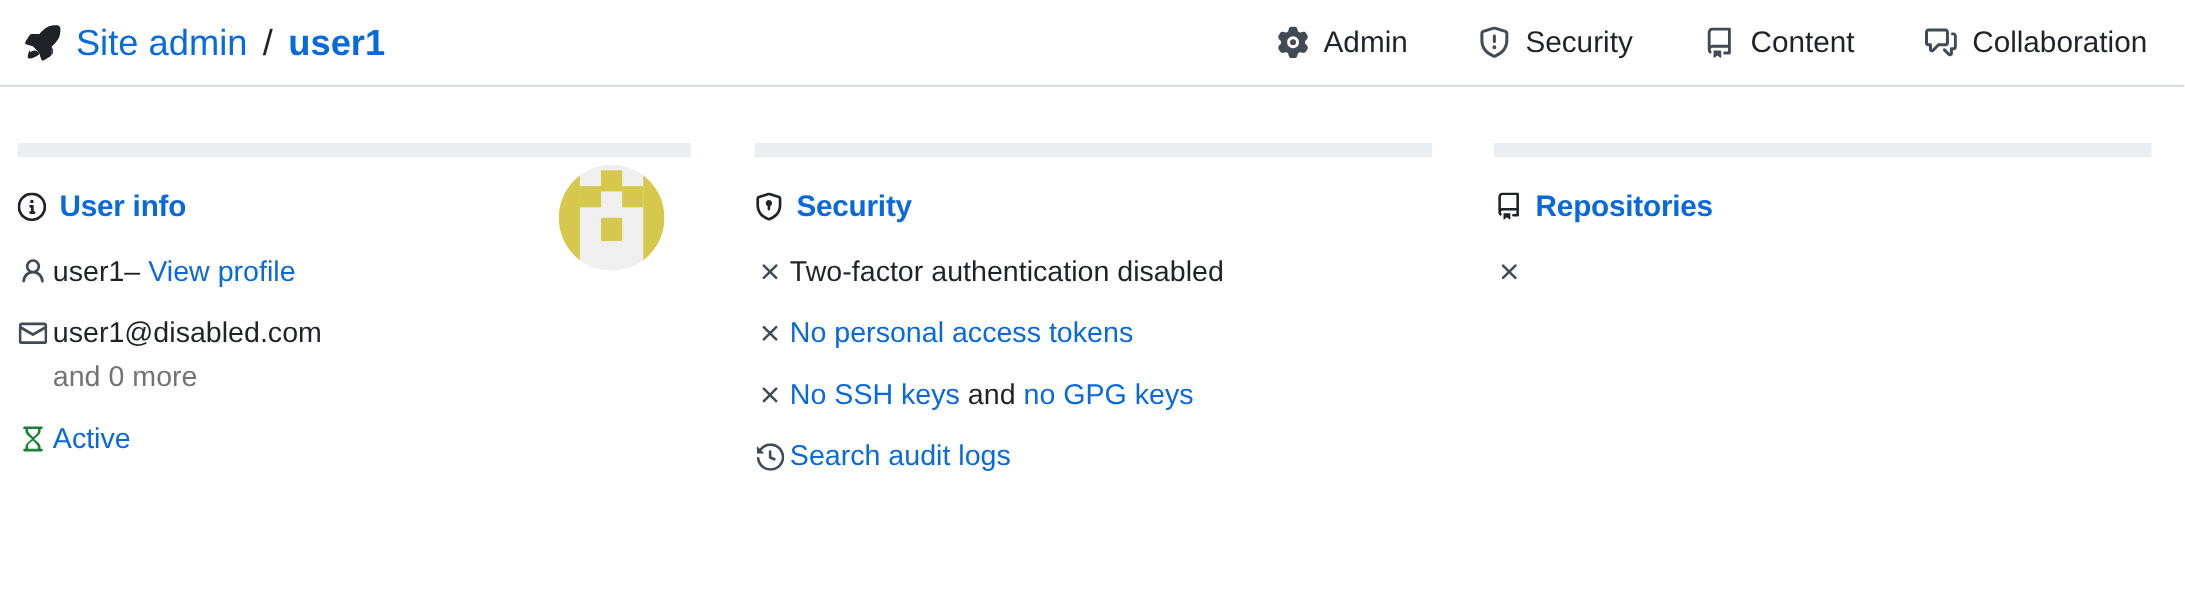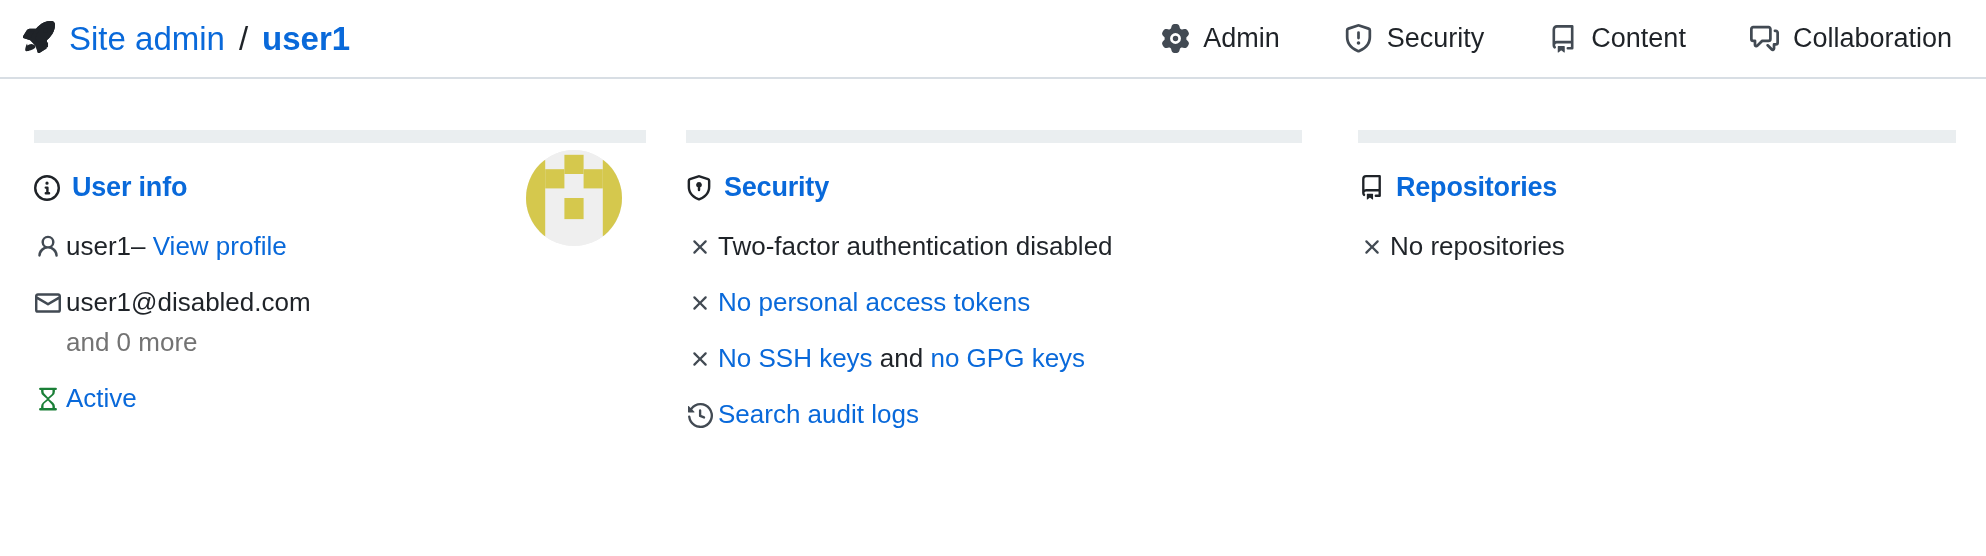--- a/index.html
+++ b/index.html
@@ -19,20 +19,21 @@
   .topbar {
     height: 79px;
     box-sizing: border-box;
     border-bottom: 2px solid #d8dee4;
     display: flex;
     align-items: center;
     padding: 0 34px 0 22px;
   }
   .breadcrumb {
     display: flex;
+    align-items: center;
     gap: 13px;
     font-size: 33px;
   }
   .rocket-icon {
     display: inline-flex;
     align-items: center;
     justify-content: center;
     width: 34px;
     height: 34px;
     color: #1f2328;
@@ -79,21 +80,21 @@
 
   
   .columns {
     display: flex;
     padding: 0;
     margin-top: 51px;
   }
   .col {
     box-sizing: border-box;
   }
-  .col-1 { width: 672px; padding-left: 34px; padding-right: 28px; }
+  .col-1 { width: 672px; padding-left: 16px; padding-right: 28px; }
   .col-2 { width: 660px; padding-left: 14px; padding-right: 28px; }
   .col-3 { width: 654px; padding-left: 26px; padding-right: 31px; }
 
   .divider-bar {
     height: 13px;
     background: #eaeef0;
     margin-bottom: 29px;
   }
   .col-1 .divider-bar { width: 612px; }
   .col-2 .divider-bar { width: 616px; }
@@ -376,18 +377,17 @@
       <a class="card-title" href="#">Repositories</a>
     </div>
 
     <div class="rowlist">
       <div class="row">
         <span class="row-ic">
           <svg width="24" height="24" viewBox="0 0 16 16" fill="currentColor" aria-hidden="true">
             <path d="M3.72 3.72a.75.75 0 0 1 1.06 0L8 6.94l3.22-3.22a.749.749 0 0 1 1.275.326.749.749 0 0 1-.215.734L9.06 8l3.22 3.22a.749.749 0 0 1-.326 1.275.749.749 0 0 1-.734-.215L8 9.06l-3.22 3.22a.751.751 0 0 1-1.042-.018.751.751 0 0 1-.018-1.042L6.94 8 3.72 4.78a.75.75 0 0 1 0-1.06Z"></path>
           </svg>
         </span>
-        <span class="row-text">No repositories</span>
       </div>
     </div>
   </div>
 
 </div>
 
 </body></html>

